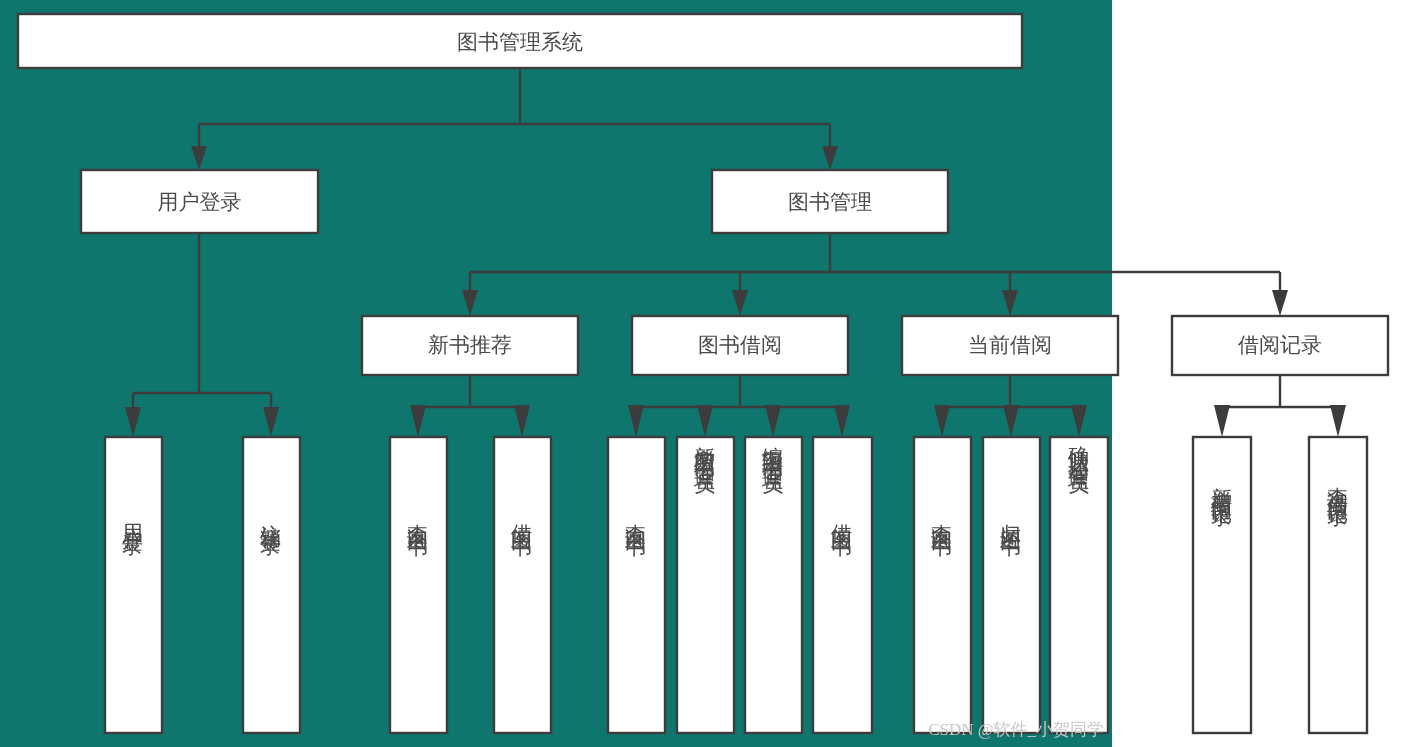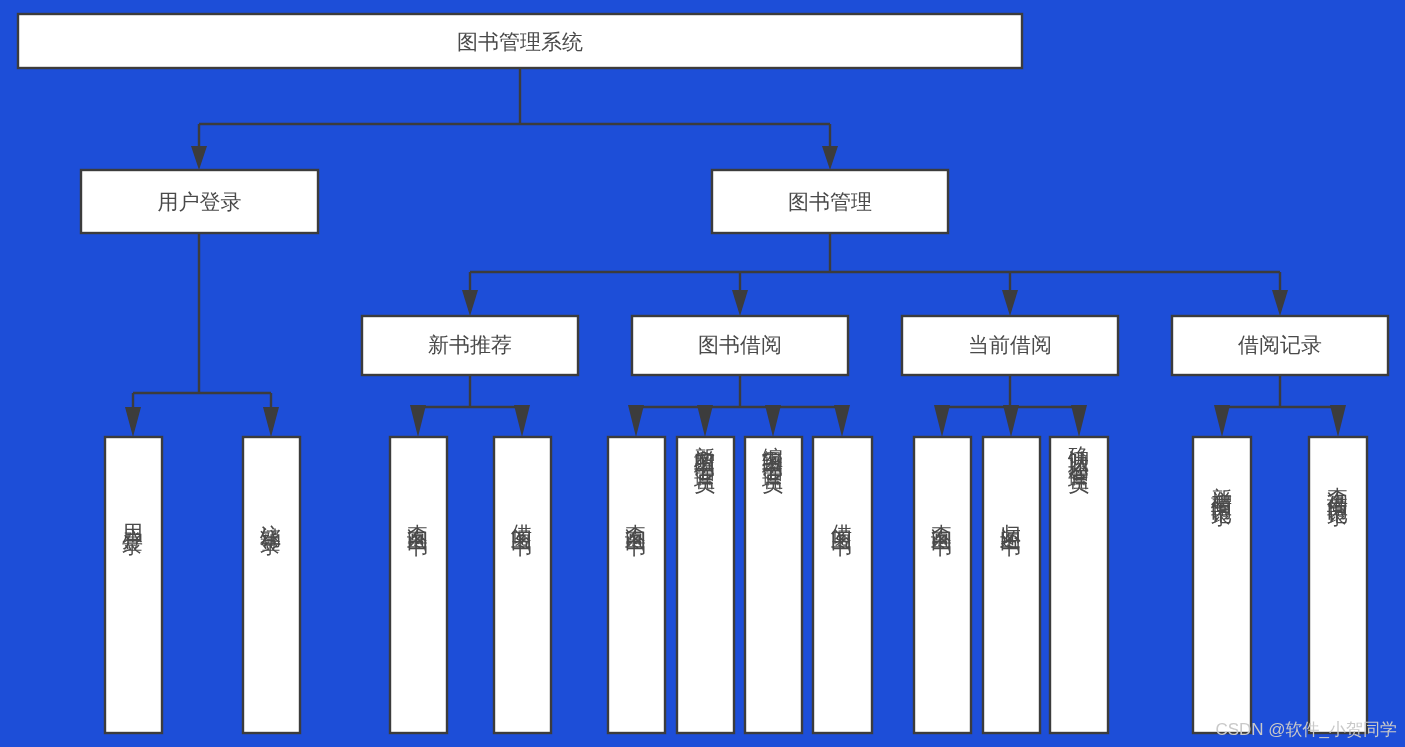--- a/index.html
+++ b/index.html
@@ -8,23 +8,23 @@
     background: #ffffff;
   }
   body {
     width: 1405px;
     height: 747px;
     font-family: "Liberation Sans", sans-serif;
     overflow: hidden;
   }
   #diagram-root {
     position: relative;
-    width: 1405px;
+    width: 1112px;
     height: 747px;
-    background: #1d4ed8;
+    background: #0f766e;
   }
   svg.flow {
     position: absolute;
     left: 0;
     top: 0;
     width: 1405px;
     height: 747px;
   }
   .node-box {
     fill: #ffffff;
@@ -52,21 +52,21 @@
     font-size: 21px;
     fill: #4a4a4a;
     writing-mode: vertical-rl;
     text-orientation: upright;
     letter-spacing: 4px;
   }
   .watermark {
     position: absolute;
     right: 8px;
     bottom: 6px;
-    font-family: Liberation Sans, sans-serif;
+    font-family: Liberation Serif, serif;
     font-size: 17px;
     color: #c9c9c9;
     white-space: nowrap;
     user-select: none;
   }
 </style>
 </head>
 <body>
 
 <div id="diagram-root">

